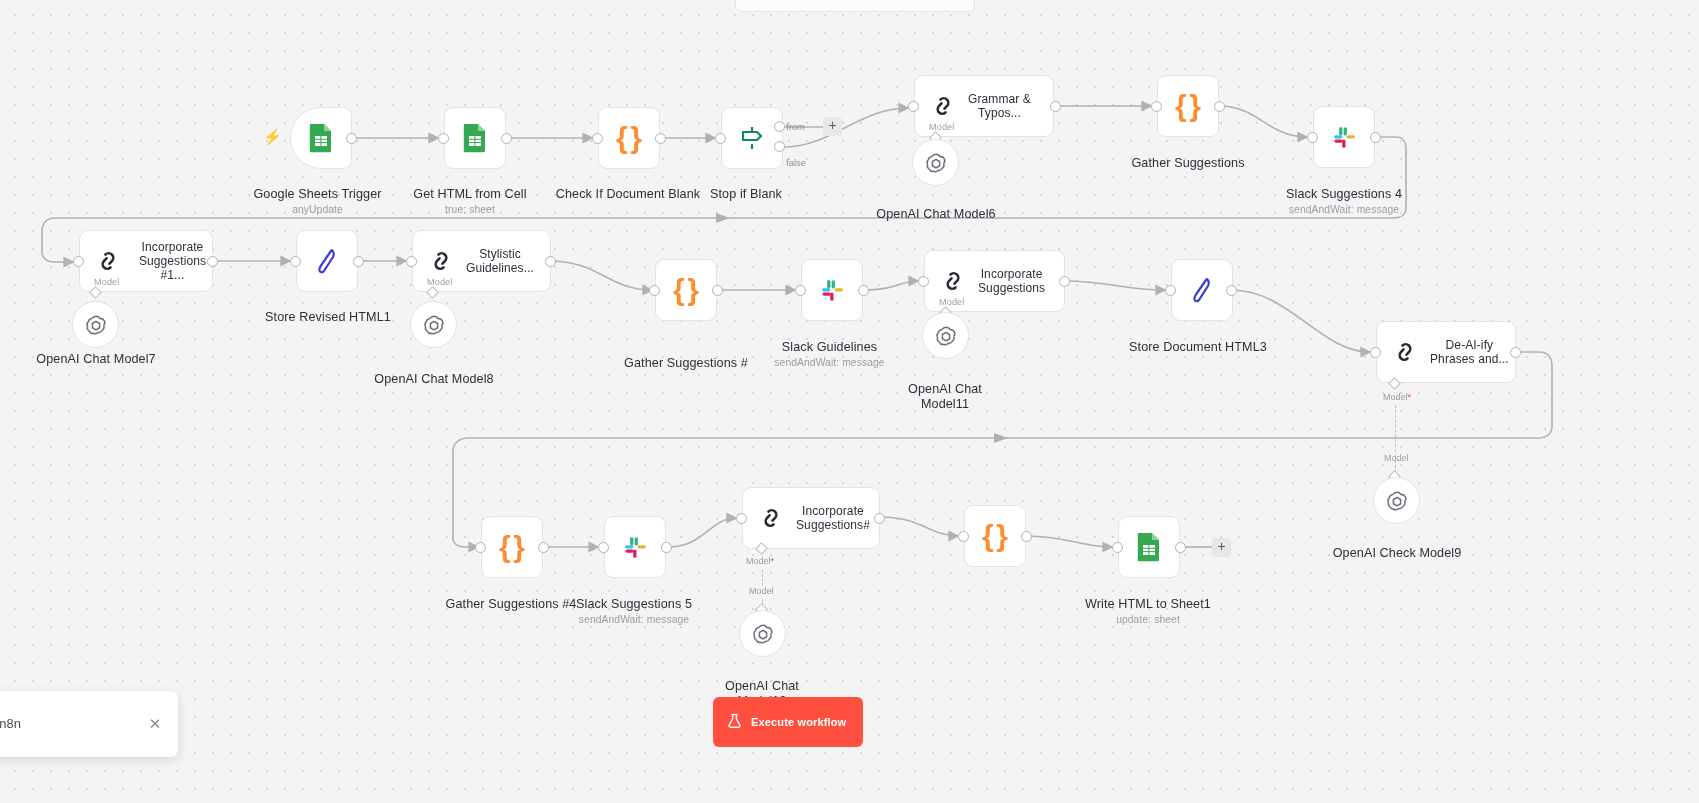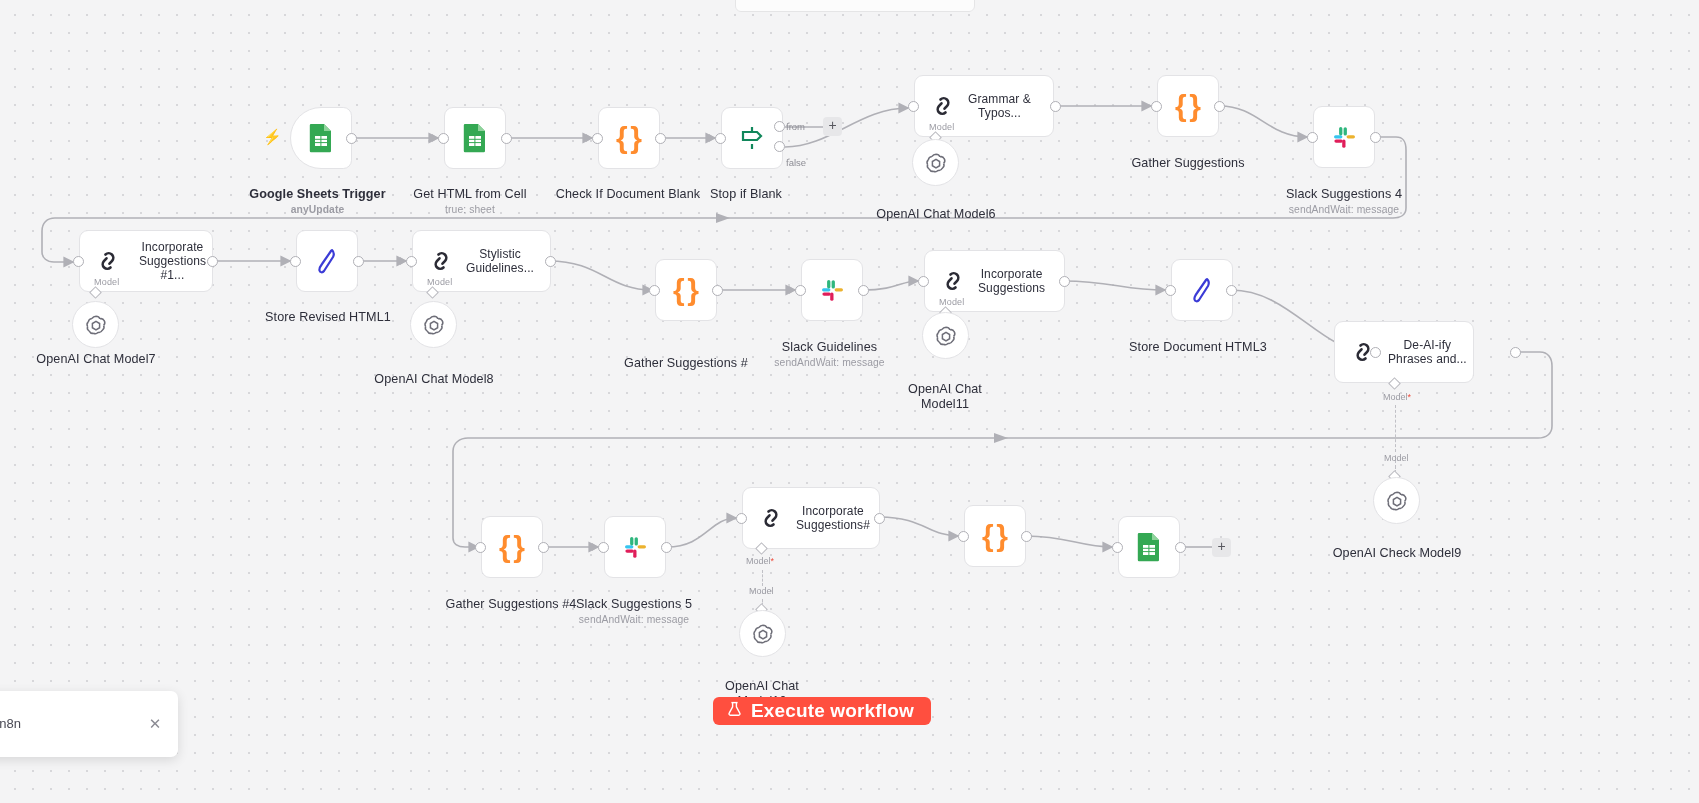--- a/index.html
+++ b/index.html
@@ -126,26 +126,26 @@
   .modlabel {
     position: absolute;
     font-size: 9px; color: #9b9ba3;
   }
   .modlabel .req { color: #ef4b3b; }
 
   
   .exec-btn {
     position: absolute;
     left: 713px; top: 697px;
-    height: 28px;
+    height: 50px;
     padding: 0 17px 0 14px;
     background: #ff4f3f;
     border-radius: 6px;
     display: flex; align-items: center; gap: 9px;
-    color: #fff; font-size: 19px; font-weight: bold;
+    color: #fff; font-size: 11px; font-weight: bold;
     letter-spacing: .15px;
     cursor: pointer;
     border: none;
     font-family: "Liberation Sans", sans-serif;
   }
 
   
   .toast {
     position: absolute;
     left: -112px; top: 691px;
@@ -236,21 +236,21 @@
           <g stroke="#34a853" stroke-width="1">
             <line x1="8" y1="16.3" x2="20" y2="16.3"></line>
             <line x1="8" y1="19.6" x2="20" y2="19.6"></line>
             <line x1="13.9" y1="13" x2="13.9" y2="23"></line>
           </g>
         </svg>
     </span>
   </div>
   <div class="port" style="left:346px;top:133px;"></div>
   <div class="arrowcap" style="left:432px;top:133.5px;"></div>
-  <div class="caption" style="left:230px;top:172px;width:175px;font-weight:bold;">
+  <div class="caption" style="left:230px;top:172px;width:175px;">
     <span>Google Sheets Trigger</span>
     <span class="sub">anyUpdate</span>
   </div>
 
   <div class="node square" style="left:444px;top:107px;">
     <span class="node-icon">
       <svg width="28" height="30" viewBox="0 0 28 30">
           <path d="M4 1 h13 l7 7 v20 a1.2 1.2 0 0 1 -1.2 1.2 H4 a1.2 1.2 0 0 1 -1.2 -1.2 V2.2 A1.2 1.2 0 0 1 4 1 z" fill="#34a853"></path>
           <path d="M17 1 l7 7 h-7 z" fill="#8fd39b"></path>
           <rect x="8" y="13" width="12" height="10" fill="#fff"></rect>
@@ -497,21 +497,21 @@
           <path d="M18 3 C20 5 20.5 7 19 10 L10 24 C8.5 26 6 25.5 5.5 23.5 C5 21.5 6.5 19 8 17 L17 4 C17.3 3.3 17.6 3 18 3 z" fill="none" stroke="#3b3bd6" stroke-width="2.2" stroke-linejoin="round"></path>
         </svg>
     </span>
   </div>
   <div class="port" style="left:1165px;top:285px;"></div>
   <div class="port" style="left:1226px;top:285px;"></div>
   <div class="caption" style="left:1122px;top:325px;width:152px;">
     <span>Store Document HTML3</span>
   </div>
 
-  <div class="node wide" style="left:1334px;top:321px;width:140px;">
+  <div class="node wide" style="left:1376px;top:321px;width:140px;">
     <span class="node-icon">
       <svg width="28" height="28" viewBox="0 0 28 28">
           <g stroke="#2b2b35" stroke-width="2.6" fill="none" stroke-linecap="round">
             <path d="M11.5 7.5 a4.6 4.6 0 0 1 6.6 6.4 l-2.6 2.8"></path>
             <path d="M16.5 20.5 a4.6 4.6 0 0 1 -6.6 -6.4 l2.6 -2.8"></path>
           </g>
         </svg>
     </span>
     <span class="node-title">De-AI-ify
 Phrases and...</span>
@@ -623,20 +623,24 @@
             <line x1="8" y1="16.3" x2="20" y2="16.3"></line>
             <line x1="8" y1="19.6" x2="20" y2="19.6"></line>
             <line x1="13.9" y1="13" x2="13.9" y2="23"></line>
           </g>
         </svg>
     </span>
   </div>
   <div class="port" style="left:1112px;top:542px;"></div>
   <div class="port" style="left:1175px;top:542px;"></div>
   <div class="plus-btn" style="left:1212px;top:538px;">+</div>
+  <div class="caption" style="left:1072px;top:582px;width:152px;">
+    <span>Write HTML to Sheet1</span>
+    <span class="sub">update: sheet</span>
+  </div>
 
   <button class="exec-btn">
     <span>
       <svg width="15" height="16" viewBox="0 0 15 16">
           <g fill="none" stroke="#fff" stroke-width="1.4" stroke-linejoin="round">
             <path d="M5.6 1.6 v4.2 L2.2 12.2 a1.3 1.3 0 0 0 1.1 2 h8.4 a1.3 1.3 0 0 0 1.1 -2 L9.4 5.8 V1.6"></path>
             <path d="M4.4 1.6 h6.2"></path>
           </g>
         </svg>
     </span>

